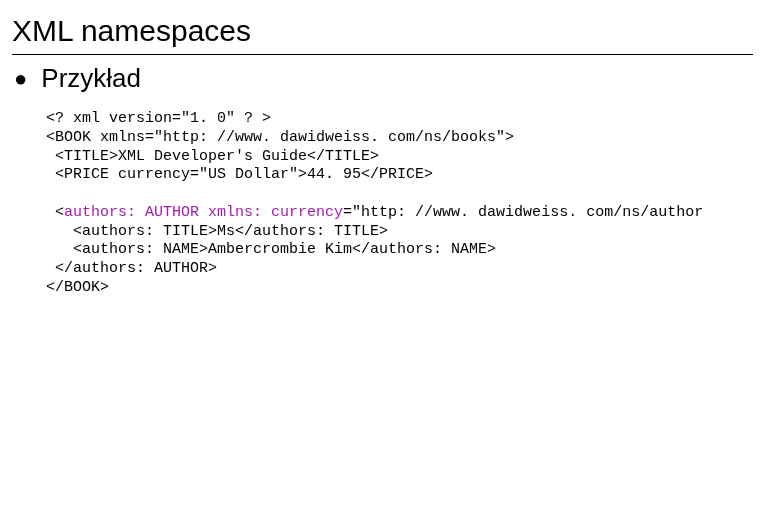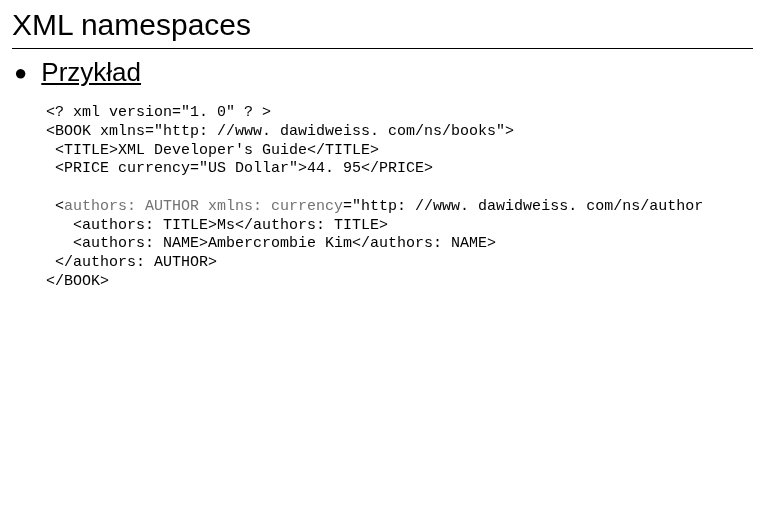--- a/index.html
+++ b/index.html
@@ -9,21 +9,21 @@
     height: 510px;
     background: #ffffff;
     font-family: Arial, Helvetica, sans-serif;
     color: #000;
     overflow: hidden;
   }
   .slide {
     width: 765px;
     height: 413px;
     box-sizing: border-box;
-    padding: 8px 12px 0 12px;
+    padding: 14px 12px 0 12px;
   }
   .title {
     font-size: 30px;
     font-weight: normal;
     border-bottom: 1.5px solid #000;
     padding-bottom: 6px;
     margin-bottom: 6px;
   }
   .subtitle-row {
     display: flex;
@@ -32,31 +32,30 @@
     margin-top: 8px;
   }
   .bullet {
     font-size: 22px;
     line-height: 1;
     margin-right: 14px;
   }
   .subtitle {
     font-size: 26px;
     font-weight: normal;
-    text-decoration: underline;
   }
   .code {
     font-family: "Courier New", Courier, monospace;
     font-size: 15px;
     white-space: pre;
     margin-left: 34px;
     margin-top: 16px;
     line-height: 1.25;
   }
-  .code .red { color: #737373; }
+  .code .red { color: #a21caf; }
 </style>
 </head>
 <body>
 
 <div class="slide">
   <div class="title">XML namespaces</div>
   <div class="subtitle-row">
     <span class="bullet">●</span>
     <span class="subtitle">Przykład</span>
   </div>

